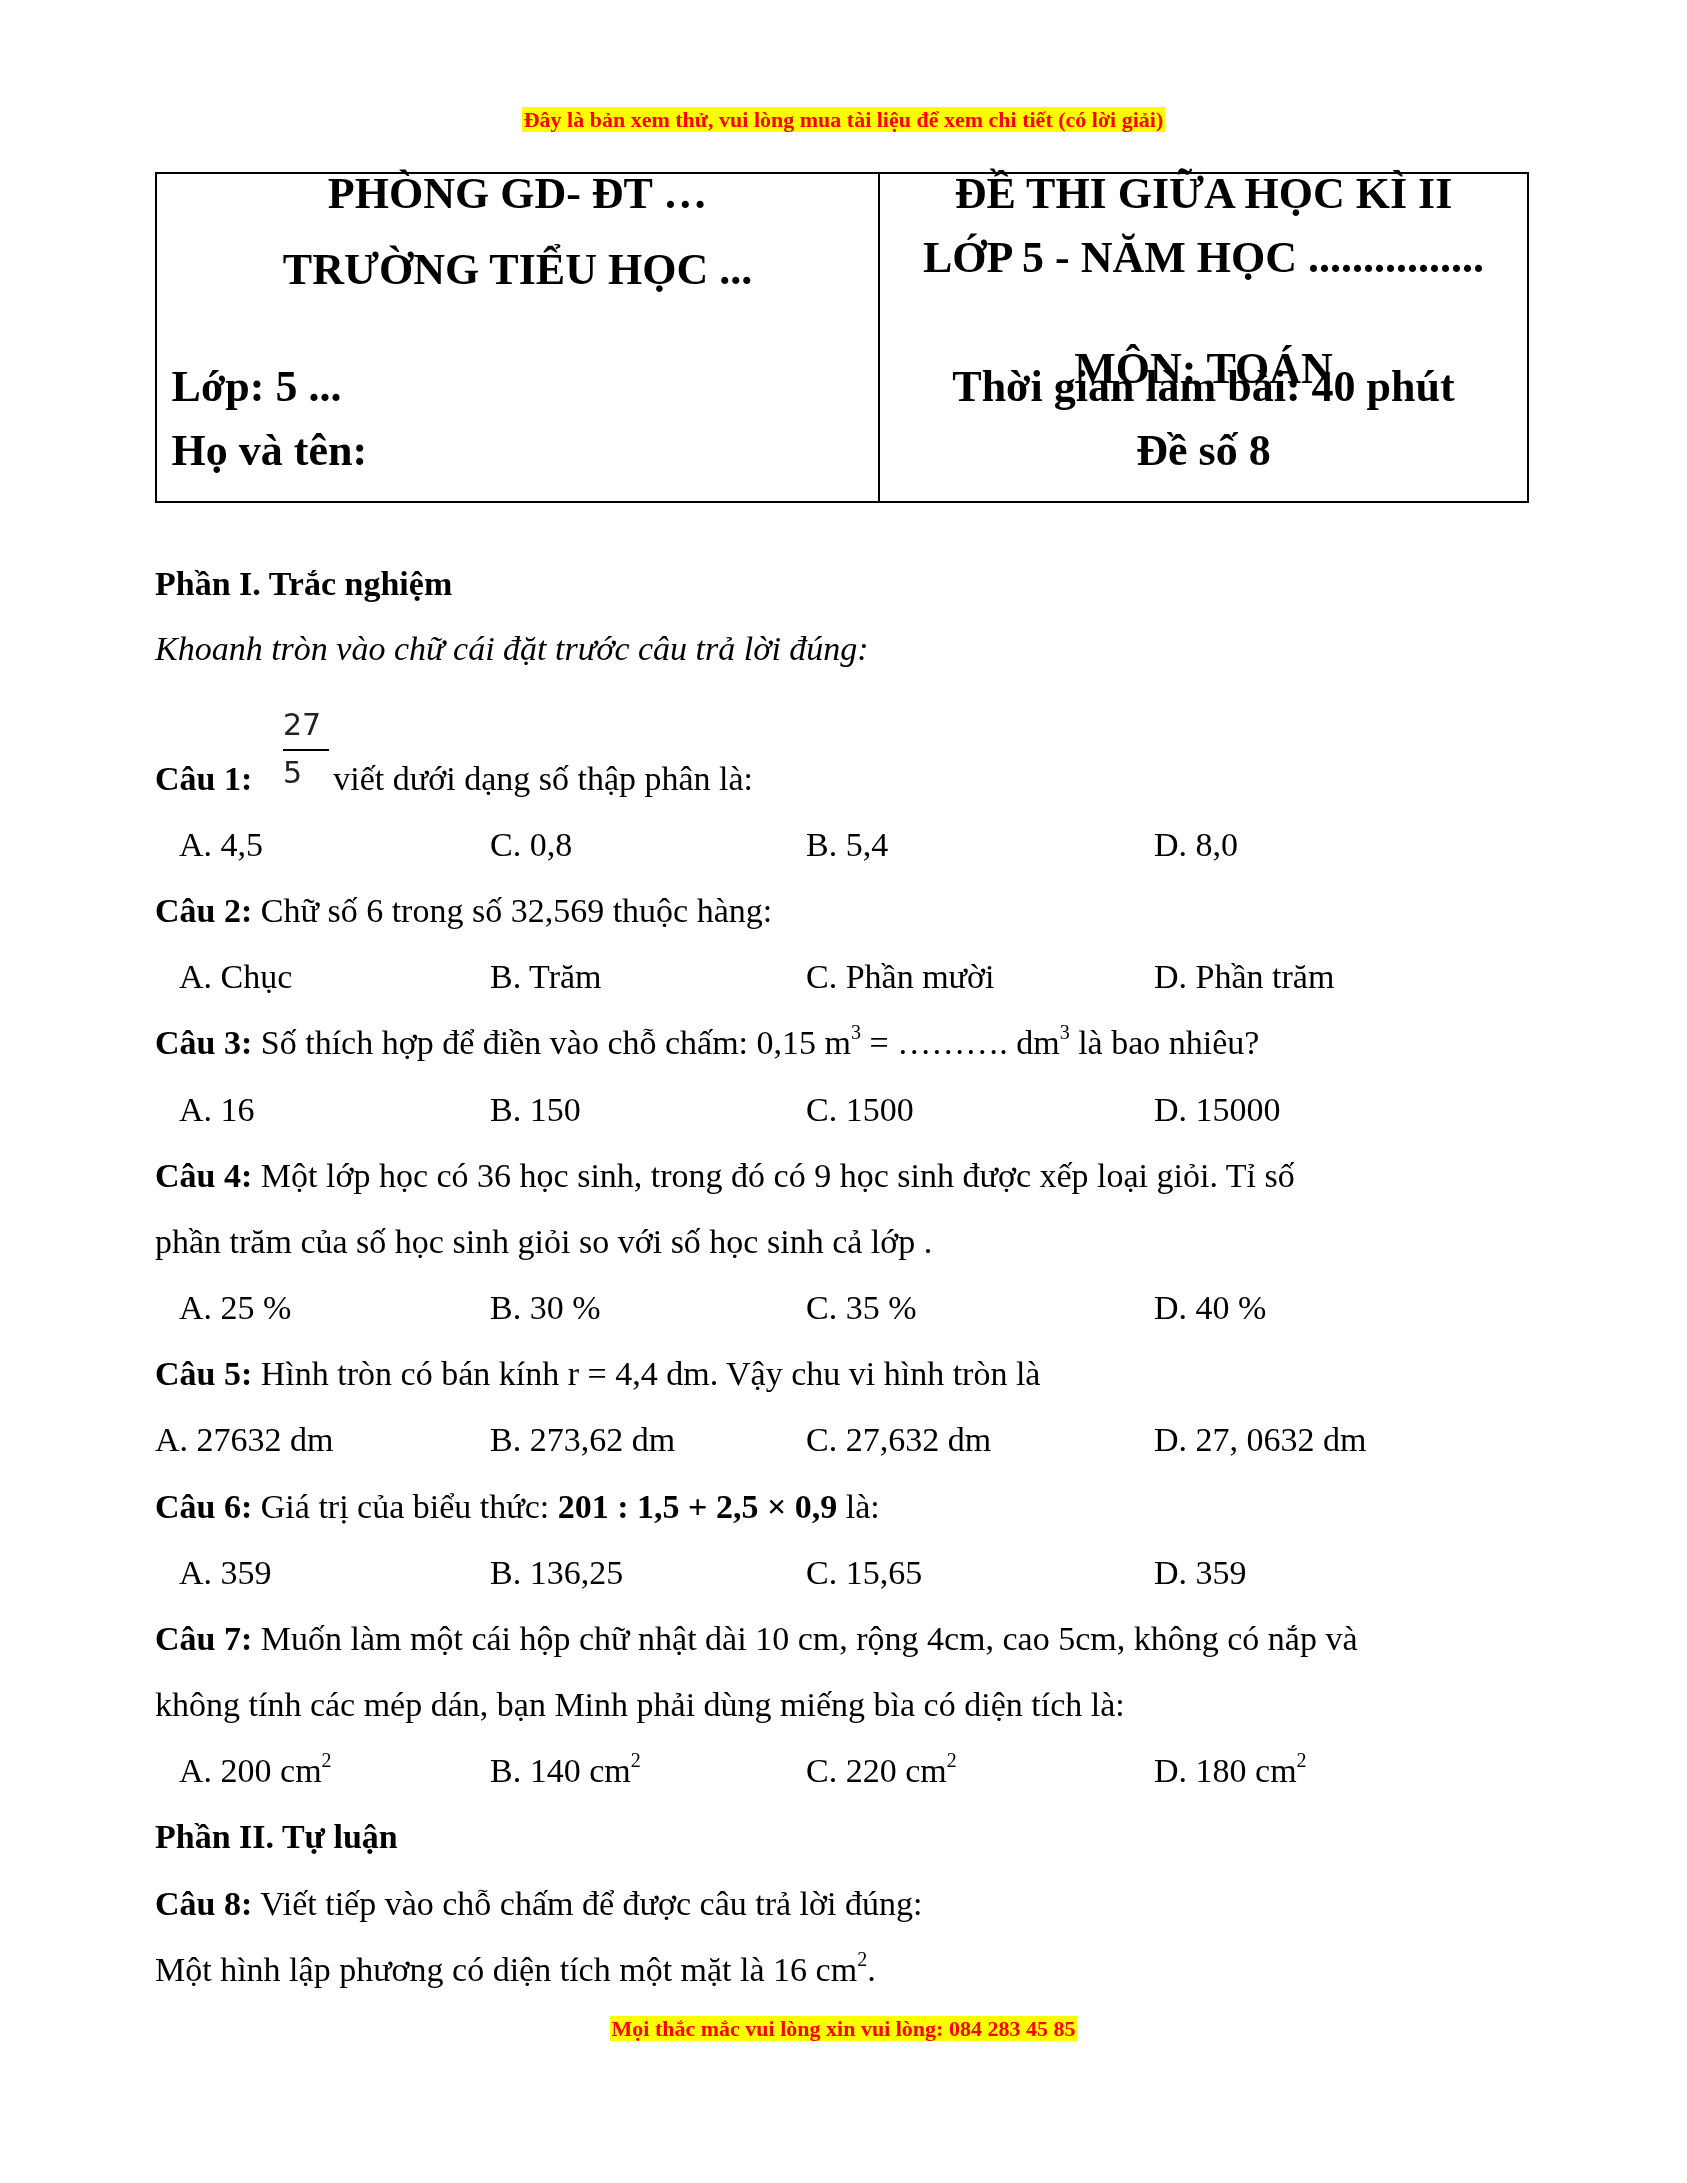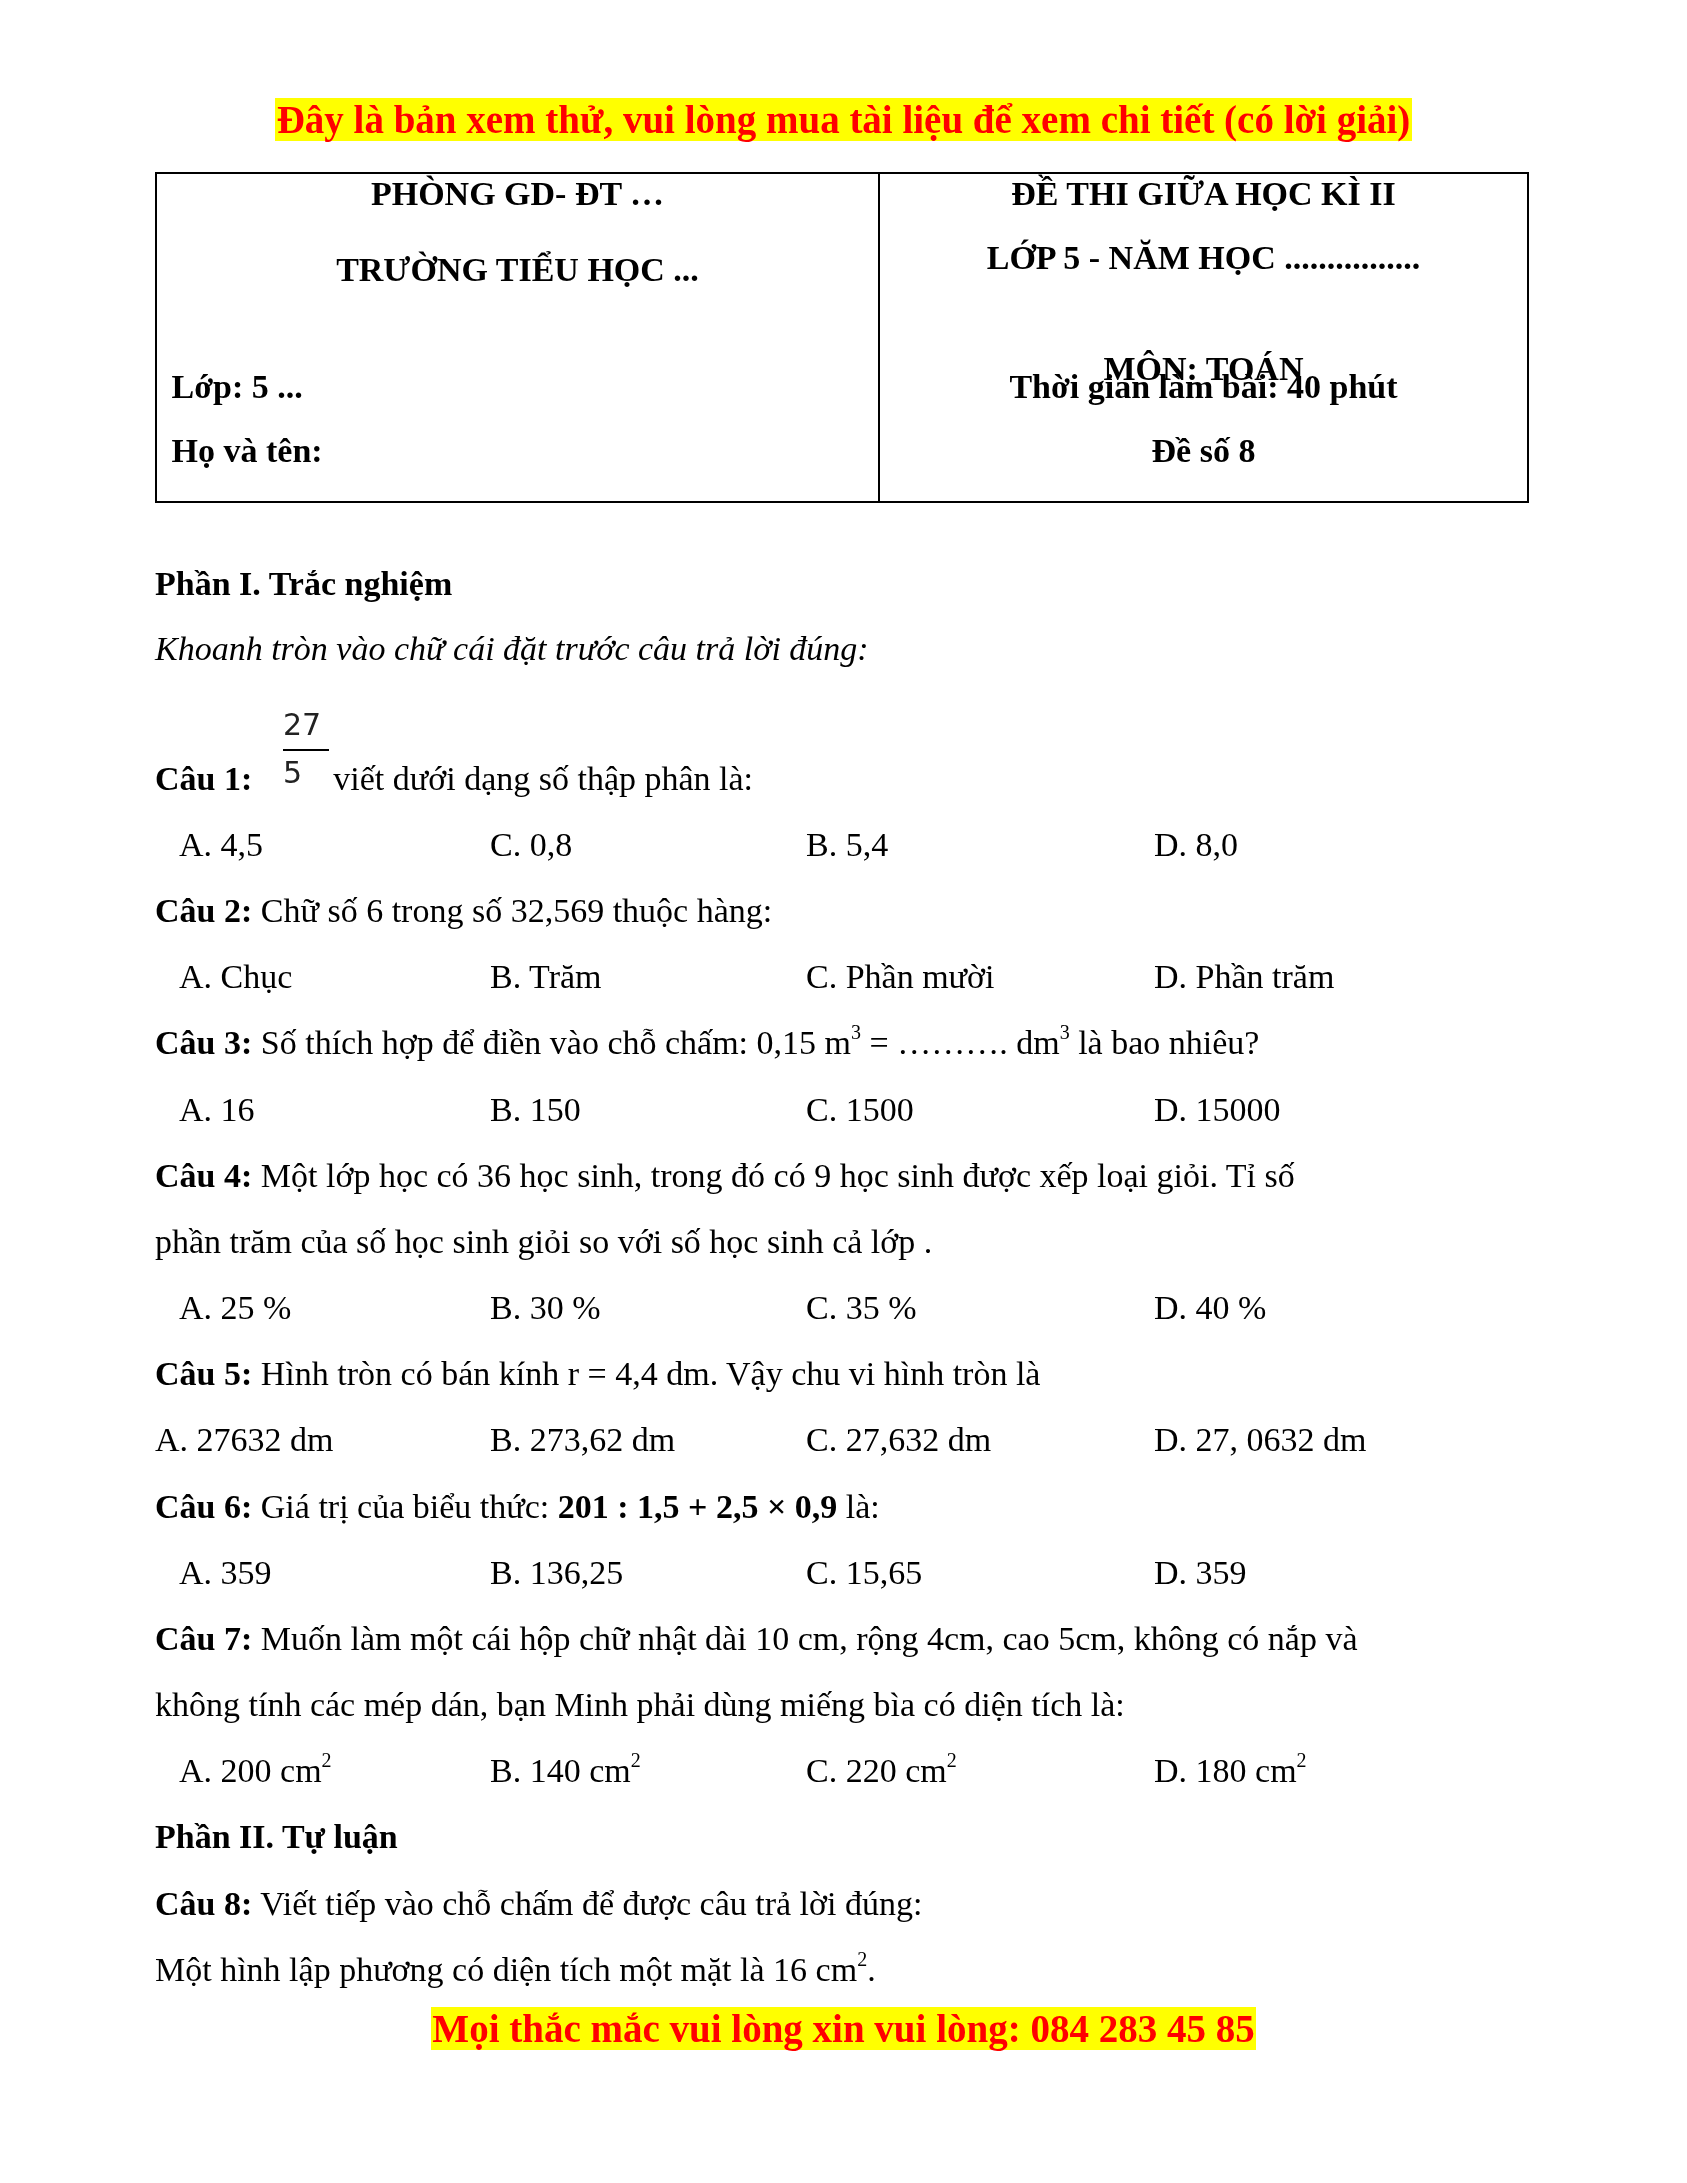--- a/index.html
+++ b/index.html
@@ -3,33 +3,33 @@
 <meta charset="utf-8">
 <style>
   html, body { margin: 0; padding: 0; background: #ffffff; }
   body {
     width: 1687px; height: 2183px; position: relative; overflow: hidden;
     font-family: "Liberation Serif", "DejaVu Serif", serif;
     color: #000000;
   }
   .banner {
     position: absolute; left: 0; width: 1687px; text-align: center;
-    font-weight: bold; font-size: 39px; line-height: 37px;
+    font-weight: bold; font-size: 22px; line-height: 37px;
   }
   .banner span { background: #FFFF00; color: #FF0000; padding: 0 1.3px; }
   #banner-top { top: 101px; }
   #banner-bottom { top: 2010px; left: 0; }
 
   .header-table {
     position: absolute; left: 155px; top: 172px; width: 1374px; height: 331px;
     border: 2px solid #000; box-sizing: border-box; display: flex;
   }
   .header-col {
     box-sizing: border-box; height: 100%; position: relative;
-    font-weight: bold; font-size: 34px;
+    font-weight: bold; font-size: 44px;
   }
   .header-left { width: 723px; border-right: 2px solid #000; }
   .header-right { flex: 1; }
   .hline { position: absolute; left: 0; right: 0; line-height: 40px; white-space: nowrap; }
   .center { text-align: center; }
   .leftpad { padding-left: 14.6px; text-align: left; }
 
   .line {
     position: absolute; left: 155px; font-size: 34px; line-height: 40px; white-space: nowrap;
   }

